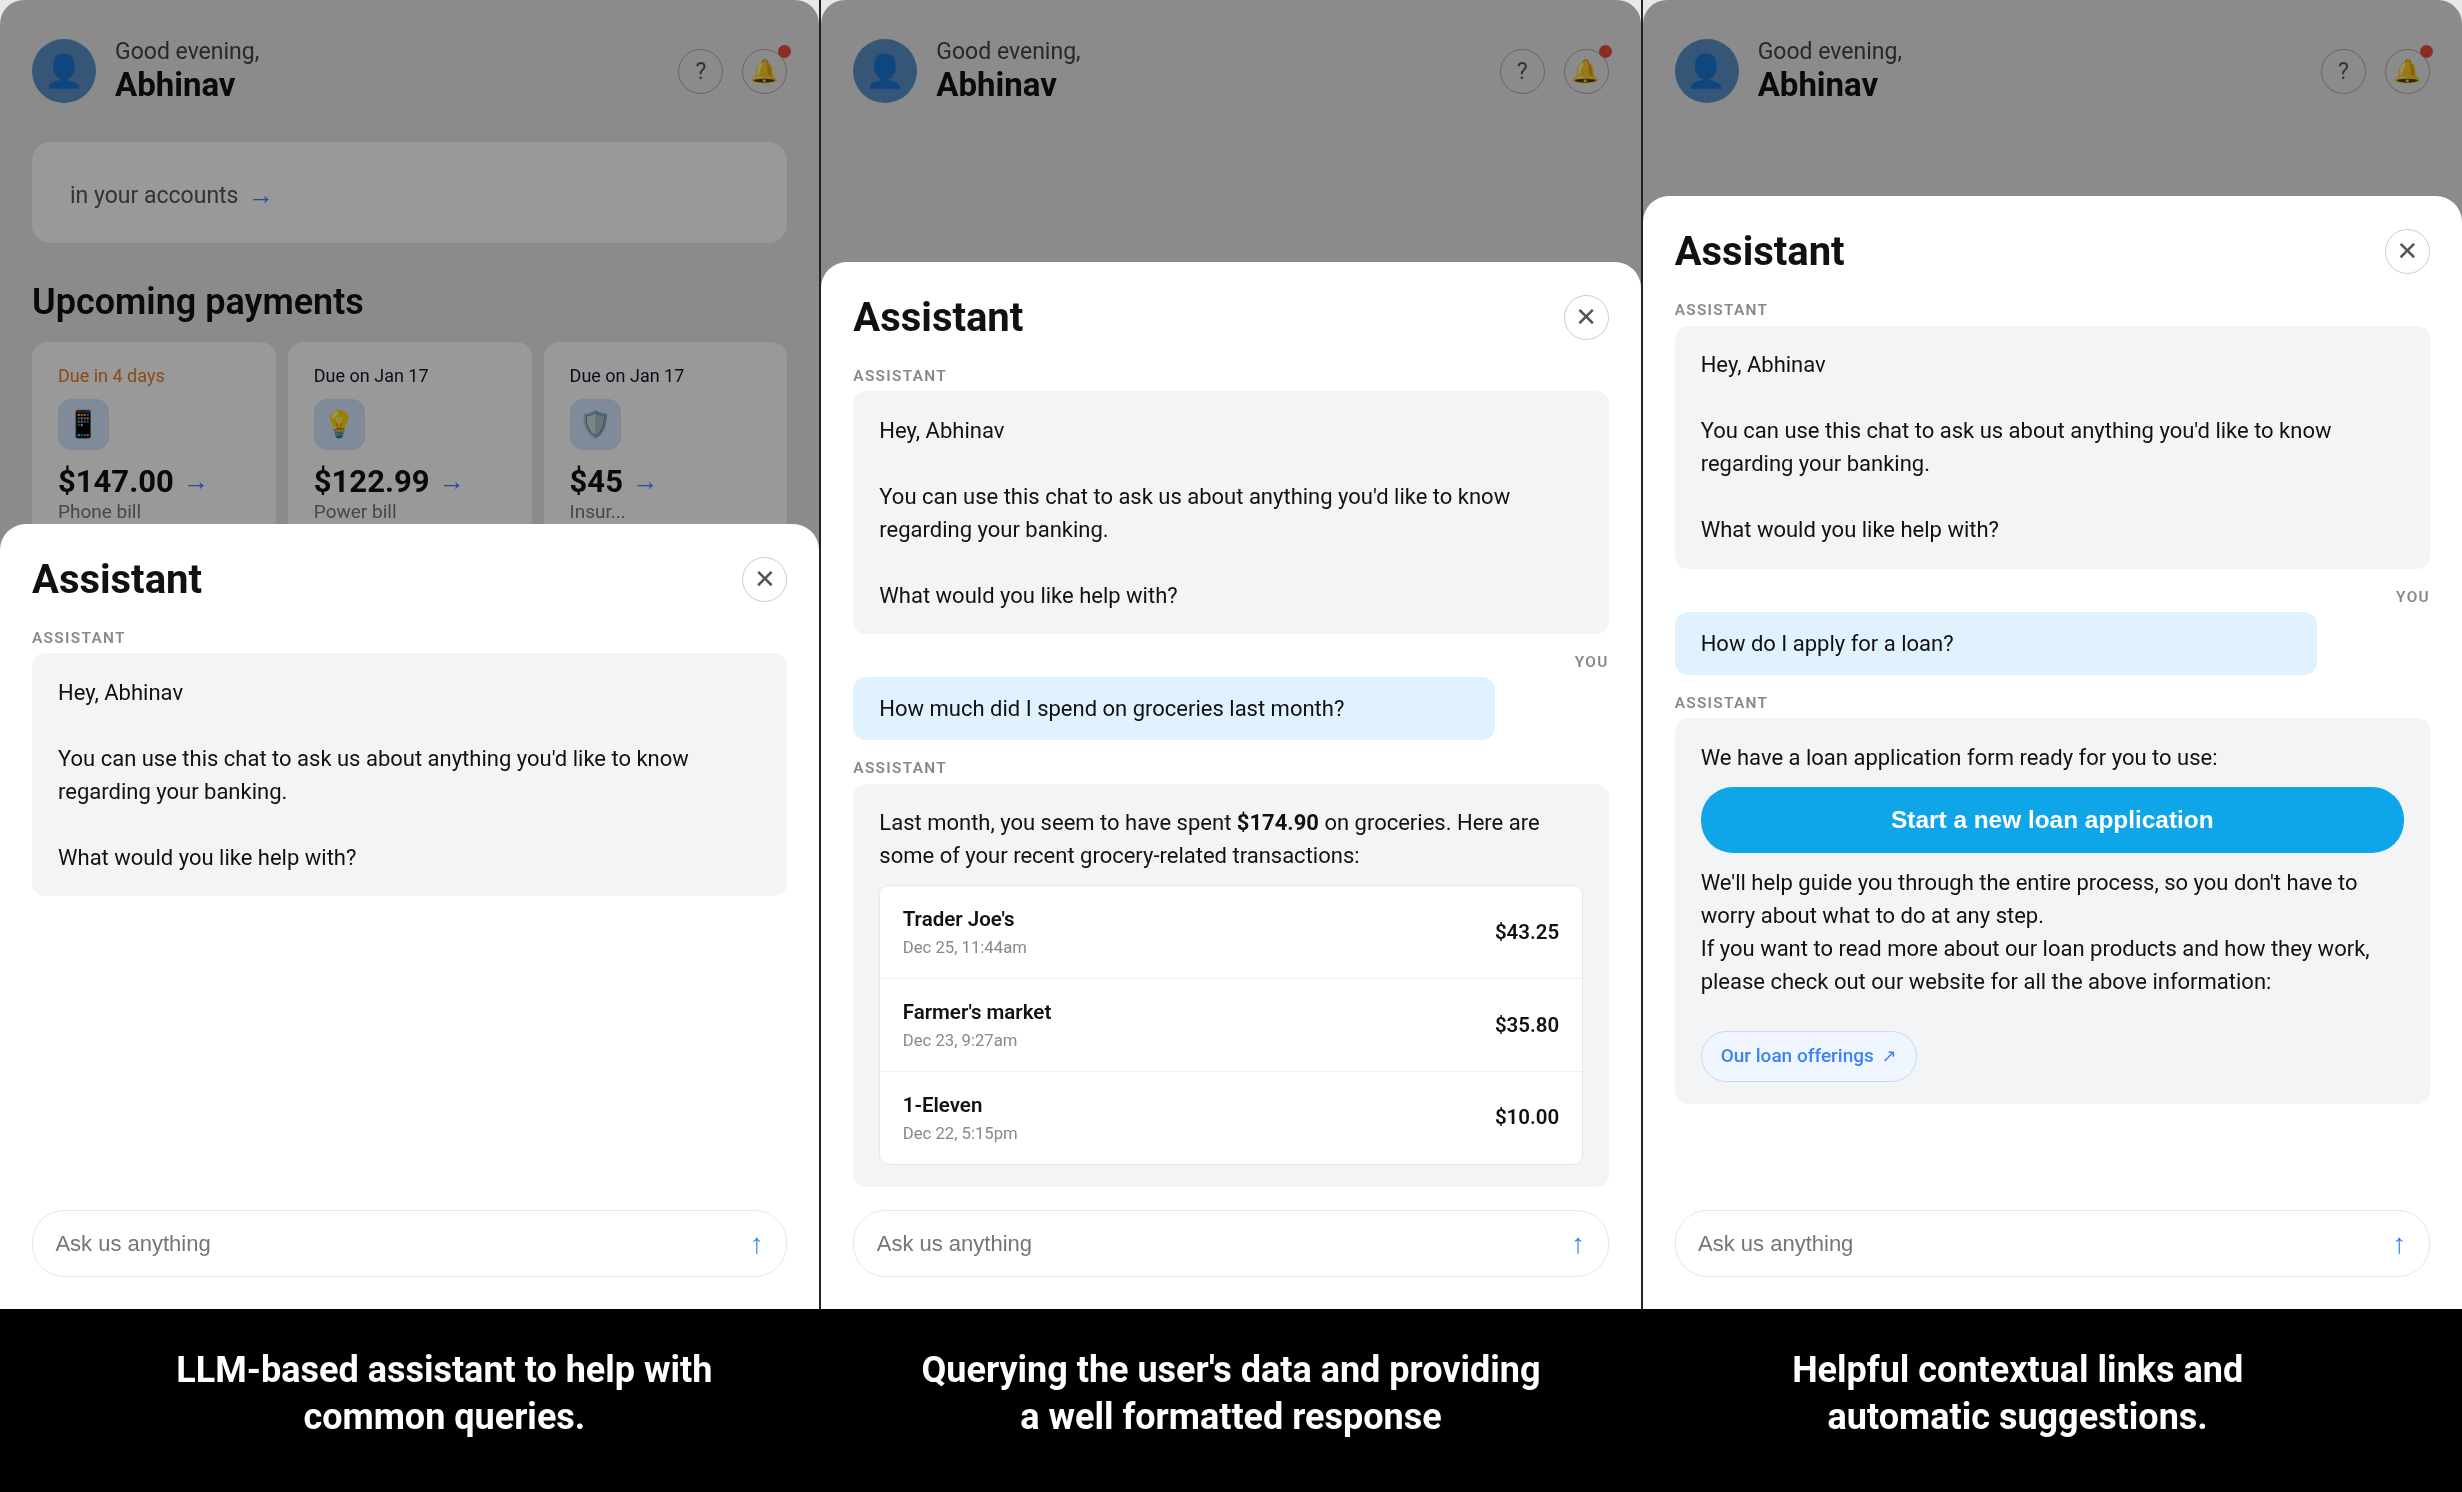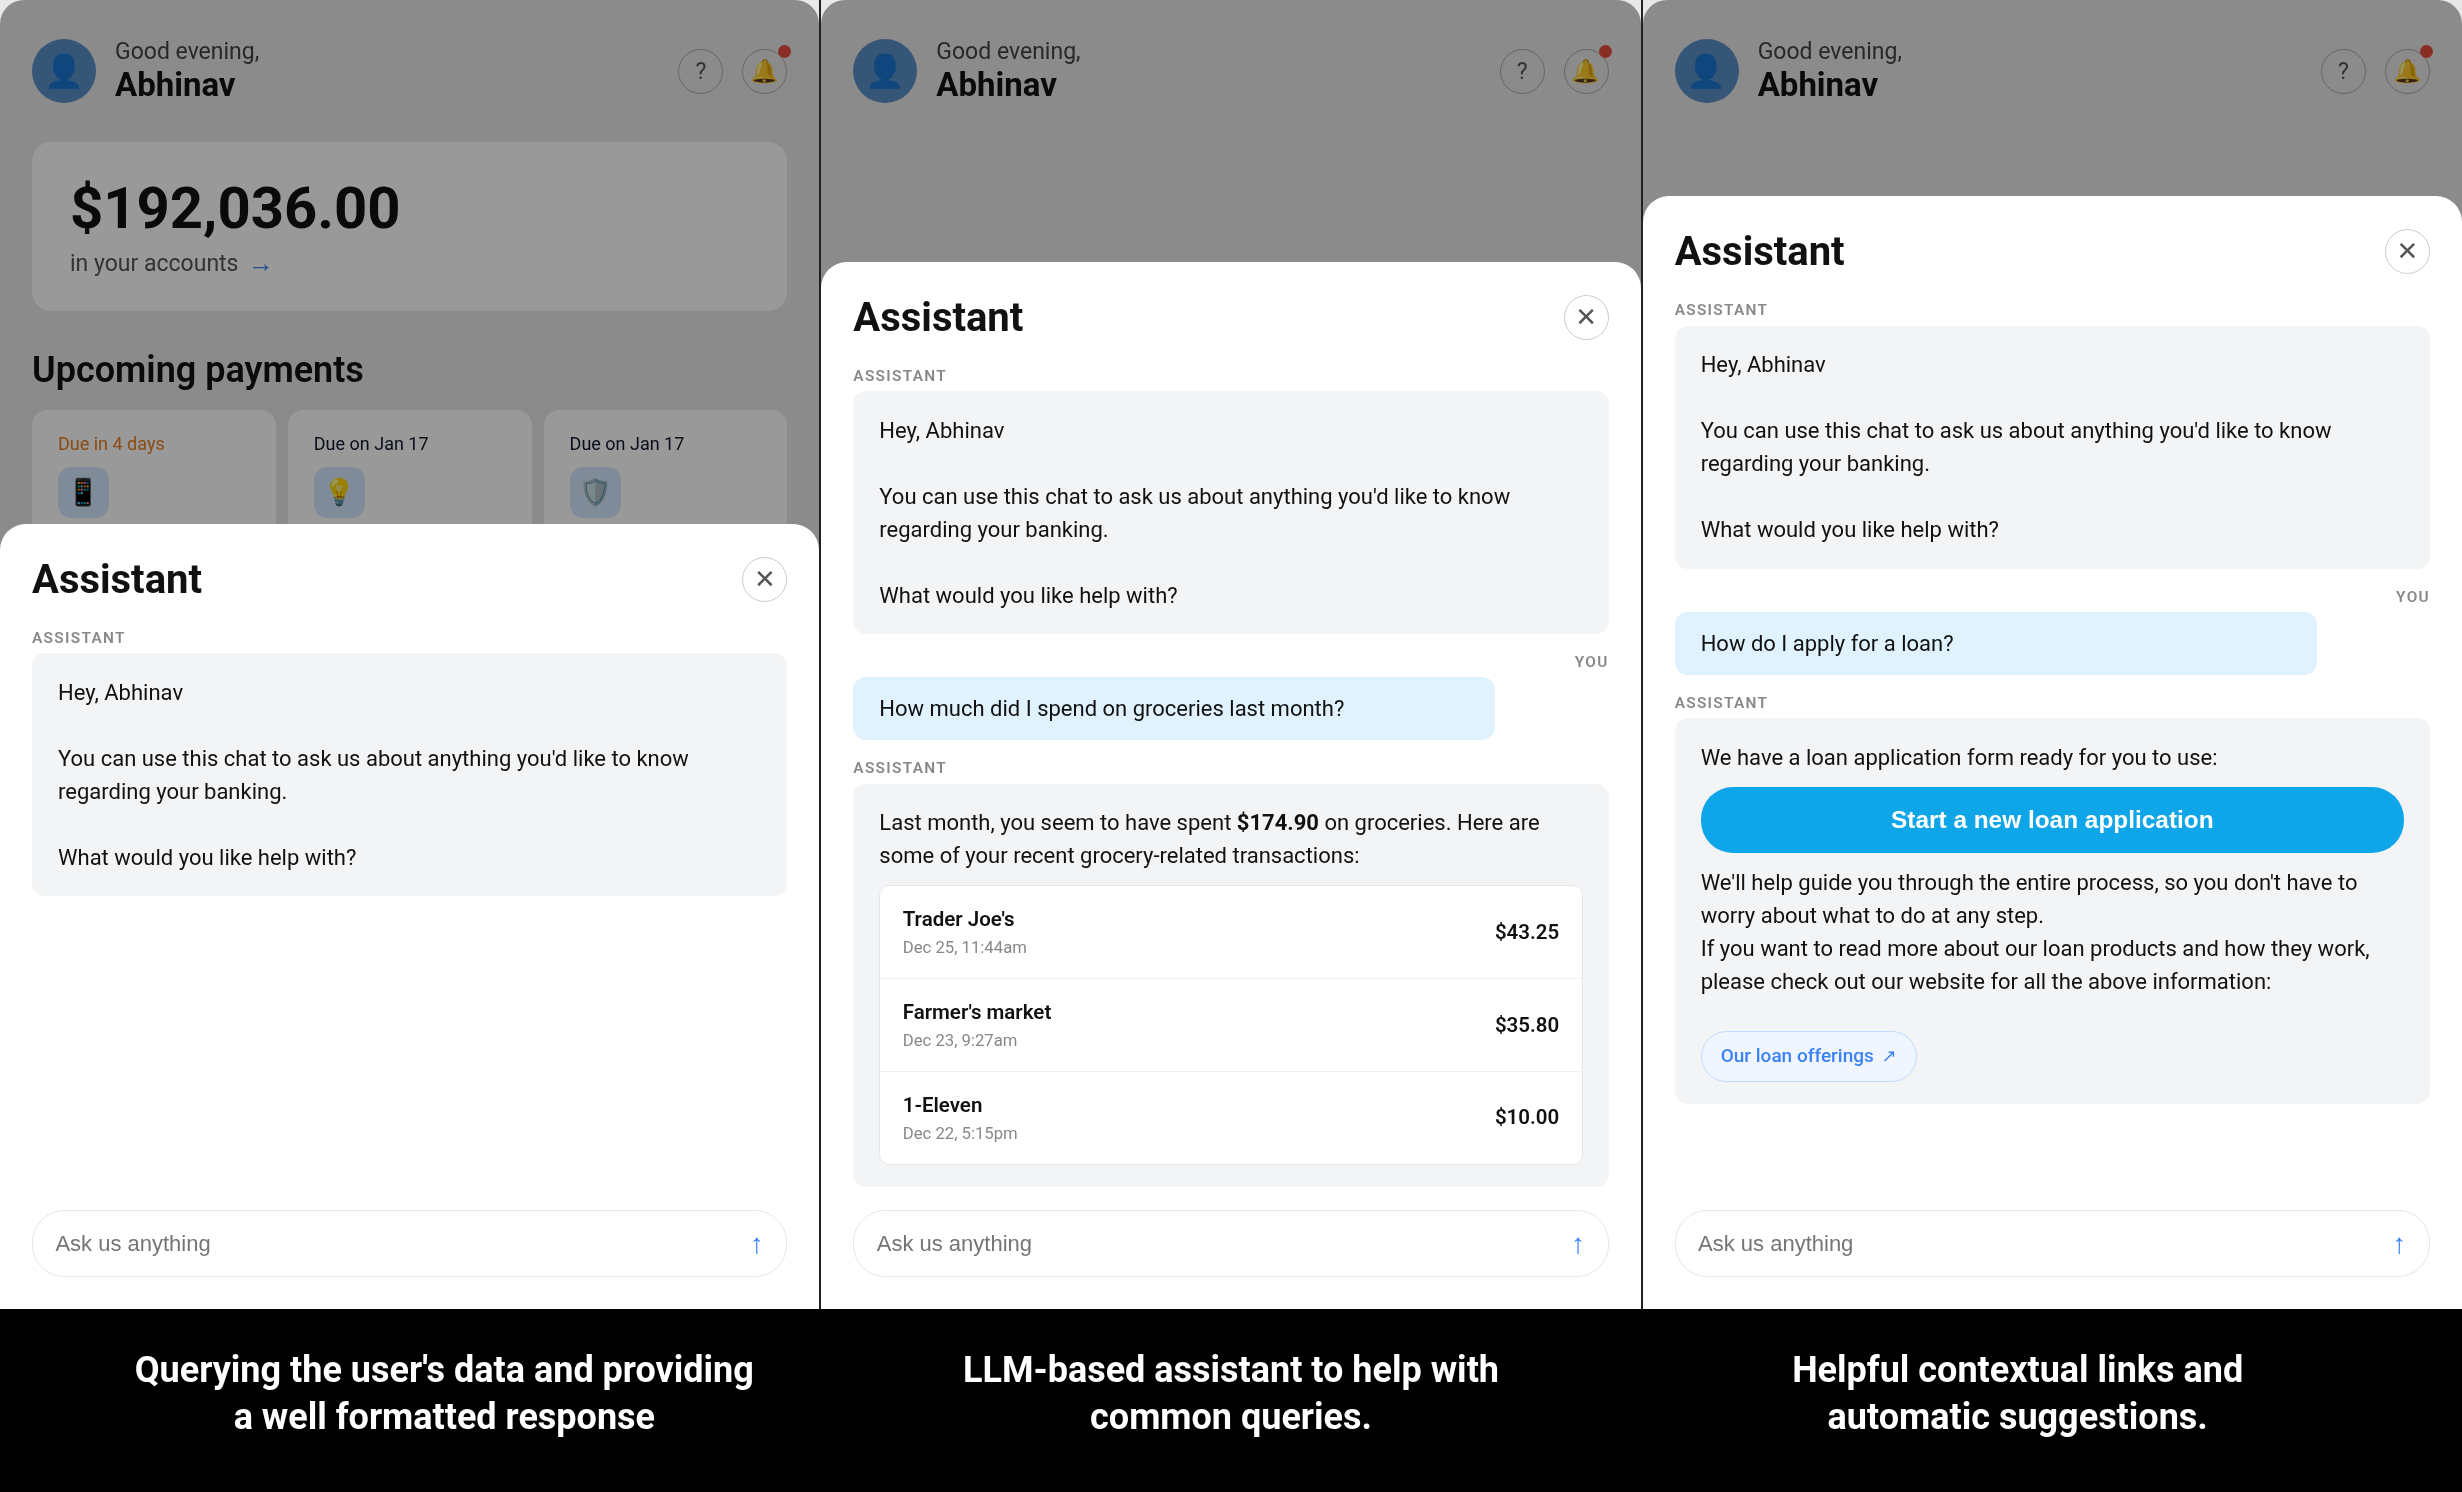--- a/index.html
+++ b/index.html
@@ -393,21 +393,20 @@
         <div class="header-icons">
           <div class="icon-circle">?</div>
           <div class="bell-icon-wrap">
             <div class="icon-circle">🔔</div>
             <div class="bell-dot"></div>
           </div>
         </div>
       </div>
 
       <div class="balance-card">
-        <div class="balance-amount">$192,036.00</div>
         <div class="balance-sub">
           <span>in your accounts</span>
           <span class="arrow-right">→</span>
         </div>
       </div>
 
       <div class="section-title">Upcoming payments</div>
       <div class="payment-cards">
         <div class="payment-card">
           <div class="due-label">Due in 4 days</div>
@@ -587,17 +586,17 @@
         <div class="chat-input-row">
           <input class="chat-input" placeholder="Ask us anything" style="">
           <span class="send-icon">↑</span>
         </div>
       </div>
     </div>
   </div>
 </div>
 
 <div class="captions-row">
+  <div class="caption">LLM-based assistant to help with<br>common queries.</div>
   <div class="caption">Querying the user's data and providing<br>a well formatted response</div>
-  <div class="caption">LLM-based assistant to help with<br>common queries.</div>
   <div class="caption">Helpful contextual links and<br>automatic suggestions.</div>
 </div>
 
 
 </body></html>

